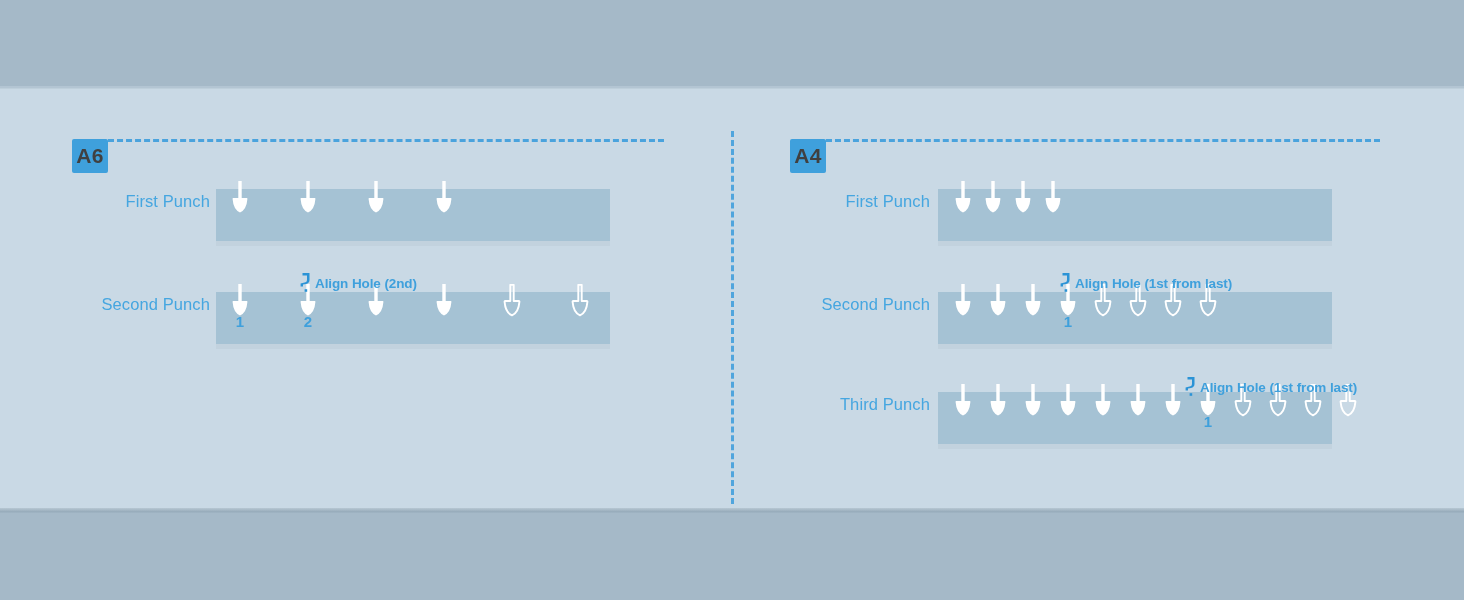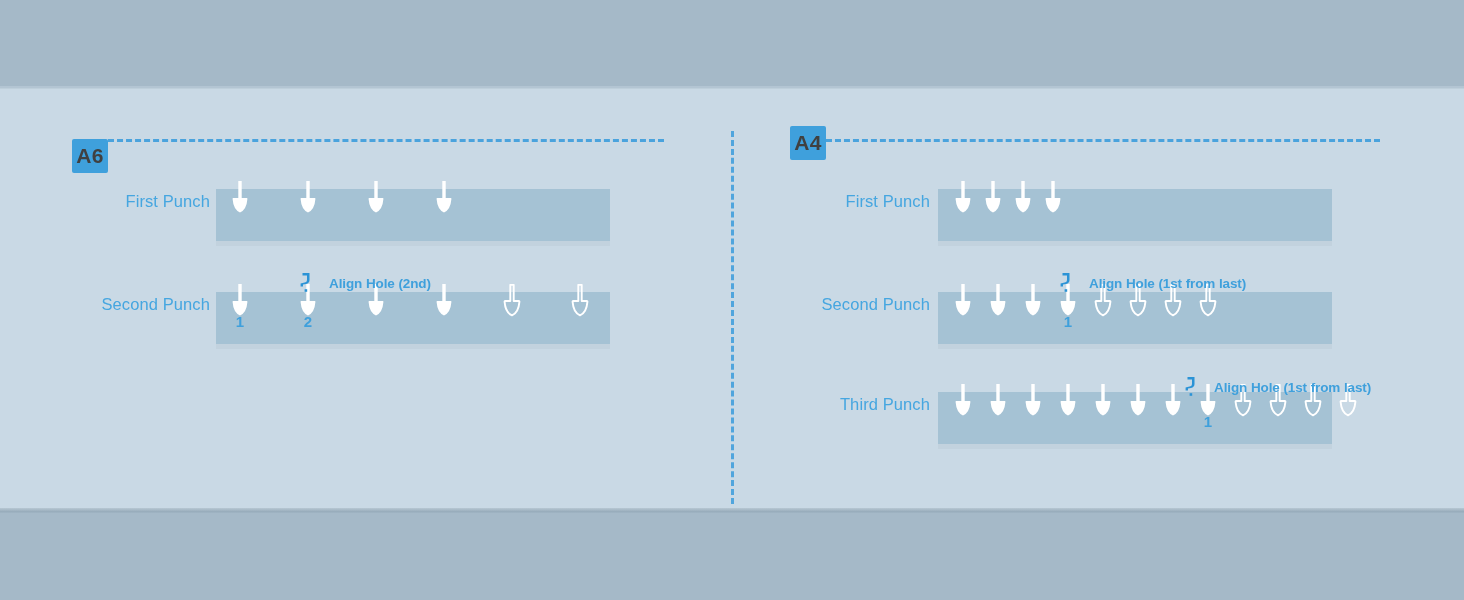--- a/index.html
+++ b/index.html
@@ -31,21 +31,21 @@
   .row{position:absolute;}
   .rowlabel{position:absolute;color:#45a6e0;font-size:16.5px;font-weight:normal;
     white-space:nowrap;text-align:right;letter-spacing:.1px;}
   .paper{position:absolute;background:#a5c2d4;}
   .paper::after{content:"";position:absolute;left:0;right:0;bottom:-5px;height:5px;
     background:#bcccd8;opacity:.55;}
 
   .arrow{position:absolute;width:22px;height:40px;}
   .num{position:absolute;color:#3fa0dc;font-size:15px;font-weight:bold;text-align:center;width:22px;}
 
-  .align{position:absolute;display:flex;align-items:center;gap:16px;white-space:nowrap;}
+  .align{position:absolute;display:flex;align-items:center;gap:2px;white-space:nowrap;}
   .align-txt{color:#3fa0dc;font-size:13.5px;font-weight:bold;letter-spacing:-.1px;}
   .align-ico{width:13px;height:22px;display:block;}
 </style>
 </head>
 <body>
 
 <div id="stage">
 
   <div class="band band-top"></div>
   <div class="band-top-edge"></div>
@@ -106,21 +106,21 @@
         <svg class="align-ico" viewBox="0 0 13 22">
           <path d="M2.5 1 H9.5 L9.5 8 Q9.5 11 6 12 L3 12.6 L3 14.6 L0.6 14.6 L0.6 11.6 L5.5 10.2 Q7 9.7 7 8 L7 3.4 L2.5 3.4 Z" fill="#2b93d6"></path>
           <rect x="4.6" y="17.2" width="2.6" height="2.6" fill="#2b93d6"></rect>
         </svg>
         <span class="align-txt">Align Hole (2nd)</span>
       </div>
     </div>
   </div>
 
   <div class="section sec-a4">
-    <div class="badge" style="left:790px;top:126px;">A4</div>
+    <div class="badge" style="left:790px;top:139px;">A4</div>
     <div class="badge-rule" style="left:826px;top:139px;width:554px;"></div>
 
     <div class="row">
       <div class="rowlabel" style="left:765px;top:192px;width:165px;">First Punch</div>
       <div class="paper" style="left:938px;top:189px;width:394px;height:52px;"></div>
       <div id="a4-first-arrows">
           <span class="arrow" style="left:952px;top:181px;"><svg viewBox="0 0 22 40" width="22" height="40">
               <path d="M9.3 0 H12.7 V17 H17.8 Q18.6 17 18.4 17.9 Q17.6 28.5 11 31.4 Q4.4 28.5 3.6 17.9 Q3.4 17 4.2 17 H9.3 Z" fill="#ffffff"></path>
             </svg></span>
           <span class="arrow" style="left:982px;top:181px;"><svg viewBox="0 0 22 40" width="22" height="40">

